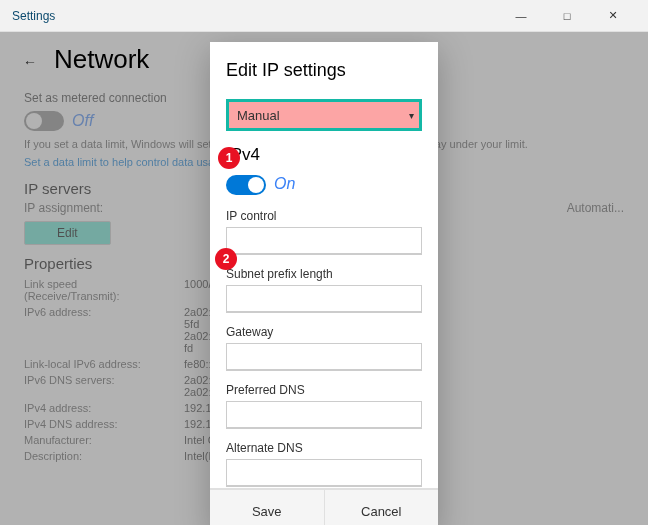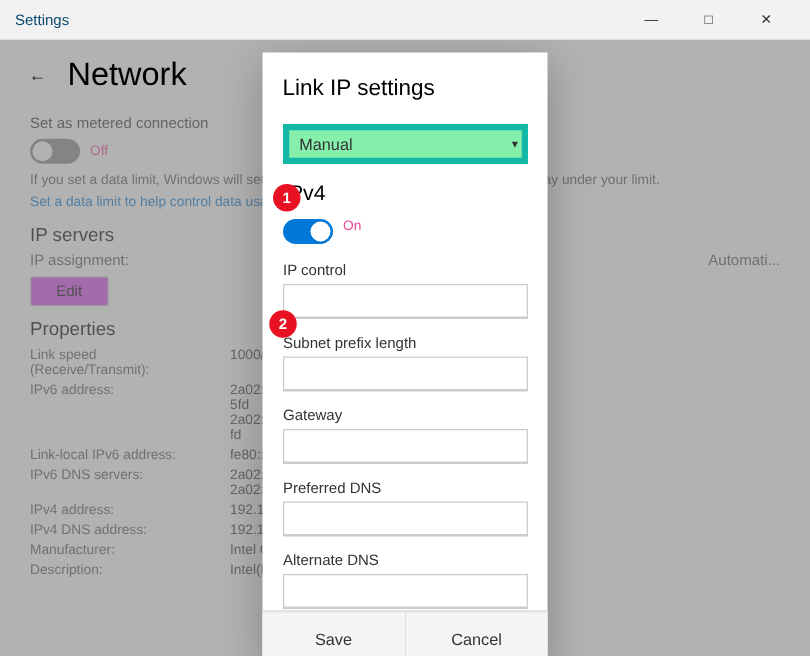--- a/index.html
+++ b/index.html
@@ -121,21 +121,21 @@
     .toggle-off::after {
       content: '';
       position: absolute;
       width: 16px;
       height: 16px;
       background: #fff;
       border-radius: 50%;
       top: 2px;
       left: 2px;
     }
-    .toggle-label { font-size: 11px; color: #ec4899; }
+    .toggle-label { font-size: 16px; color: #3b82f6; font-style: italic; }
 
     .metered-text {
       font-size: 11px;
       color: #555;
       margin-bottom: 4px;
       line-height: 1.4;
     }
     .link-text {
       color: #0078d7;
       font-size: 11px;
@@ -152,23 +152,23 @@
     .ip-row {
       display: flex;
       justify-content: space-between;
       align-items: center;
       margin-bottom: 6px;
     }
     .ip-label { font-size: 12px; color: #555; }
     .ip-value { font-size: 12px; color: #555; }
 
     .edit-btn {
-      background: #d946ef;
+      background: #5eead4;
       border: 1px solid #ccc;
-      padding: 4px 20px;
+      padding: 4px 32px;
       font-size: 12px;
       cursor: pointer;
       border-radius: 2px;
     }
 
     .properties-title {
       font-size: 15px;
       font-weight: 400;
       margin: 10px 0 6px 0;
     }
@@ -226,22 +226,22 @@
       flex: 1;
     }
 
     .dropdown-container {
       position: relative;
       margin-bottom: 14px;
     }
     .dropdown-select {
       width: 100%;
       height: 32px;
-      border: 5px solid #14b8a6;
-      background: #86efac;
+      border: 3px solid #14b8a6;
+      background: #fca5a5;
       padding: 0 30px 0 8px;
       font-size: 13px;
       appearance: none;
       cursor: pointer;
       color: #333;
     }
     .dropdown-arrow {
       position: absolute;
       right: 8px;
       top: 50%;
@@ -416,21 +416,21 @@
           <span class="prop-label">Description:</span>
           <span class="prop-value">Intel(R) 82574L Gigabit Network...</span>
         </div>
       </div>
     </div>
 
     <div class="modal-overlay">
       <div class="modal">
 
         <div class="modal-header">
-          <div class="modal-title">Link IP settings</div>
+          <div class="modal-title">Edit IP settings</div>
         </div>
 
         <div class="modal-body">
 
           <div style="position:relative;">
             <div class="badge badge-1">1</div>
             <div class="dropdown-container">
               <select class="dropdown-select">
                 <option>Automatic (DHCP)</option>
                 <option selected="">Manual</option>

